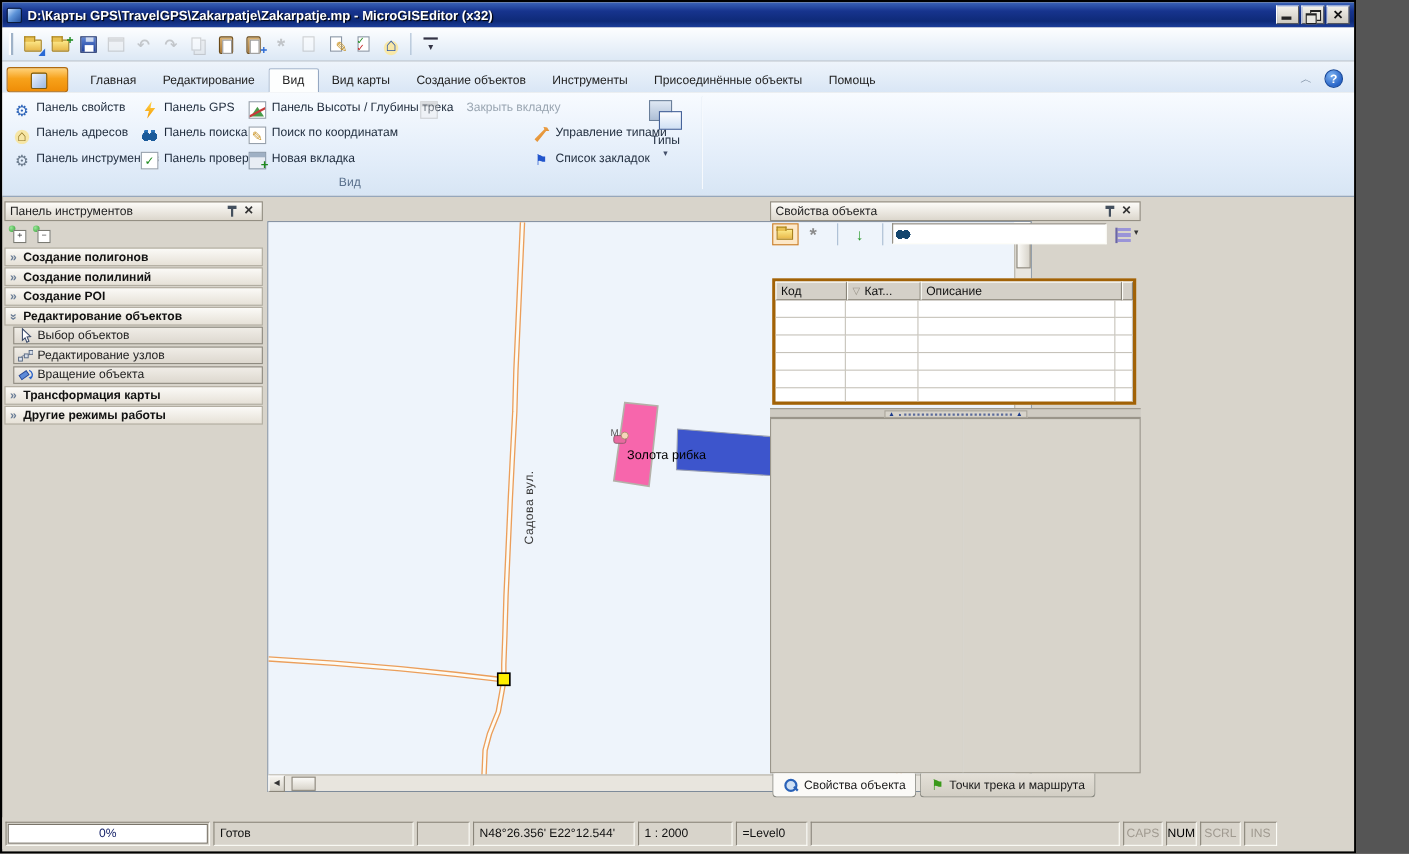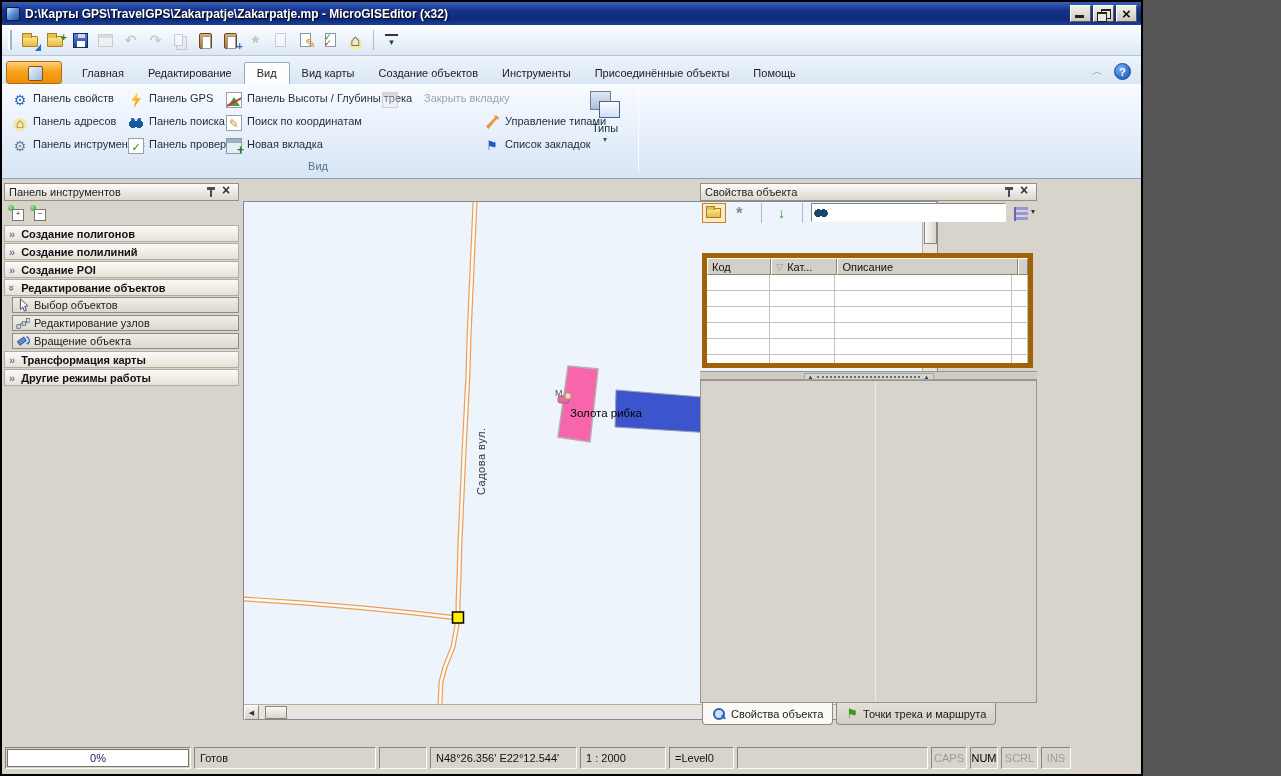--- a/index.html
+++ b/index.html
@@ -1,18 +1,18 @@
 <!DOCTYPE html>
 <html><head>
 <meta charset="utf-8">
 <style>
   * { margin:0; padding:0; box-sizing:border-box; }
   html,body { background:#555; }
   body { font-family:"Liberation Sans","DejaVu Sans",sans-serif; font-size:11px; color:#1a1a1a; }
-  .win { position:relative; width:1143px; height:776px; background:#d8d4cb; border:2px solid #000; overflow:hidden; }
+  .win { position:relative; width:1233px; height:776px; background:#d8d4cb; border:2px solid #000; overflow:hidden; }
 
   
   .titlebar { position:absolute; left:0; top:0; right:0; height:23px;
     background:linear-gradient(180deg,#3a63b8 0%,#17348e 35%,#0e2a78 75%,#1d3f9c 100%);
     display:flex; align-items:center; padding:0 4px; }
   .app-ico { width:14px; height:14px; margin-right:5px; border:1px solid #0a1a3a; border-radius:2px;
     background:linear-gradient(135deg,#cfe4ff 0%,#5d93d8 45%,#24509e 100%); }
   .title-text { color:#fff; font-weight:bold; font-size:12px; white-space:nowrap; overflow:hidden; flex:1;
     text-shadow:1px 1px 1px #000; }
   .winbtns { display:flex; gap:2px; }
@@ -172,21 +172,21 @@
   .rb-folder::before { content:""; position:absolute; left:-1px; top:-3px; width:7px; height:3px; background:#e8c152; border:1px solid #a8821e; border-bottom:none; }
   .rb-wand::before { content:"*"; position:absolute; left:6px; top:0px; font-size:17px; color:#8a8a8a; font-weight:bold; }
   .rb-down::before { content:"↓"; position:absolute; left:7px; top:1px; font-size:14px; font-weight:bold; color:#2a9a2a; }
   .rp-field { flex:1; height:19px; background:#fff; border:1px solid; border-color:#8a857a #fdfdf8 #fdfdf8 #8a857a; display:flex; align-items:center; padding:0 2px; }
   .rp-field .binoc { width:14px; height:13px; flex:0 0 14px; background:radial-gradient(circle 4px at 30% 55%,#14466e 98%,transparent),radial-gradient(circle 4px at 70% 55%,#14466e 98%,transparent); }
   .rp-field input { border:none; outline:none; flex:1; height:15px; font:inherit; background:transparent; }
   .rb-list { width:26px; }
   .rb-list::before { content:""; position:absolute; left:4px; top:3px; width:12px; height:14px;
     background:repeating-linear-gradient(#9a94d8 0 3px,transparent 3px 5px); border-left:2px solid #6a66a8; }
   .rb-list::after { content:"▾"; position:absolute; right:-1px; top:3px; font-size:8px; color:#333; }
-  .rtable { position:absolute; left:2px; top:70px; width:331px; height:115px; border:5px solid #a16207; background:#fff; }
+  .rtable { position:absolute; left:2px; top:70px; width:331px; height:115px; border:3px solid #a16207; background:#fff; }
   .thead { display:flex; height:17px; background:#d4d0c8; }
   .hcell { border:1px solid; border-color:#fdfdf8 #8a857a #8a857a #fdfdf8; padding:1px 4px; display:flex; align-items:center; gap:4px; white-space:nowrap; overflow:hidden; color:#111; }
   .sortg { color:#9a958a; font-size:9px; }
   .tbody { position:absolute; left:0; top:17px; right:0; bottom:0; overflow:hidden; }
   .trow { display:flex; height:16px; }
   .tcell { border-right:1px solid #c6c2ba; border-bottom:1px solid #c6c2ba; height:16px; }
   .rsplit { position:absolute; left:0; top:188px; width:337px; height:9px; background:#cfcbc2; border-top:1px solid #9a958a; border-bottom:1px solid #9a958a; display:flex; justify-content:center; }
   .rsplit .handle { width:130px; height:7px; margin-top:1px; background:#d8d4cb; border:1px solid #a8a398; display:flex; align-items:center; justify-content:space-between; padding:0 3px; }
   .rsplit .dots { flex:1; border-top:2px dotted #5a6a9a; margin:0 4px; }
   .rsplit .tri { color:#1a3a8a; font-size:6px; line-height:6px; }

